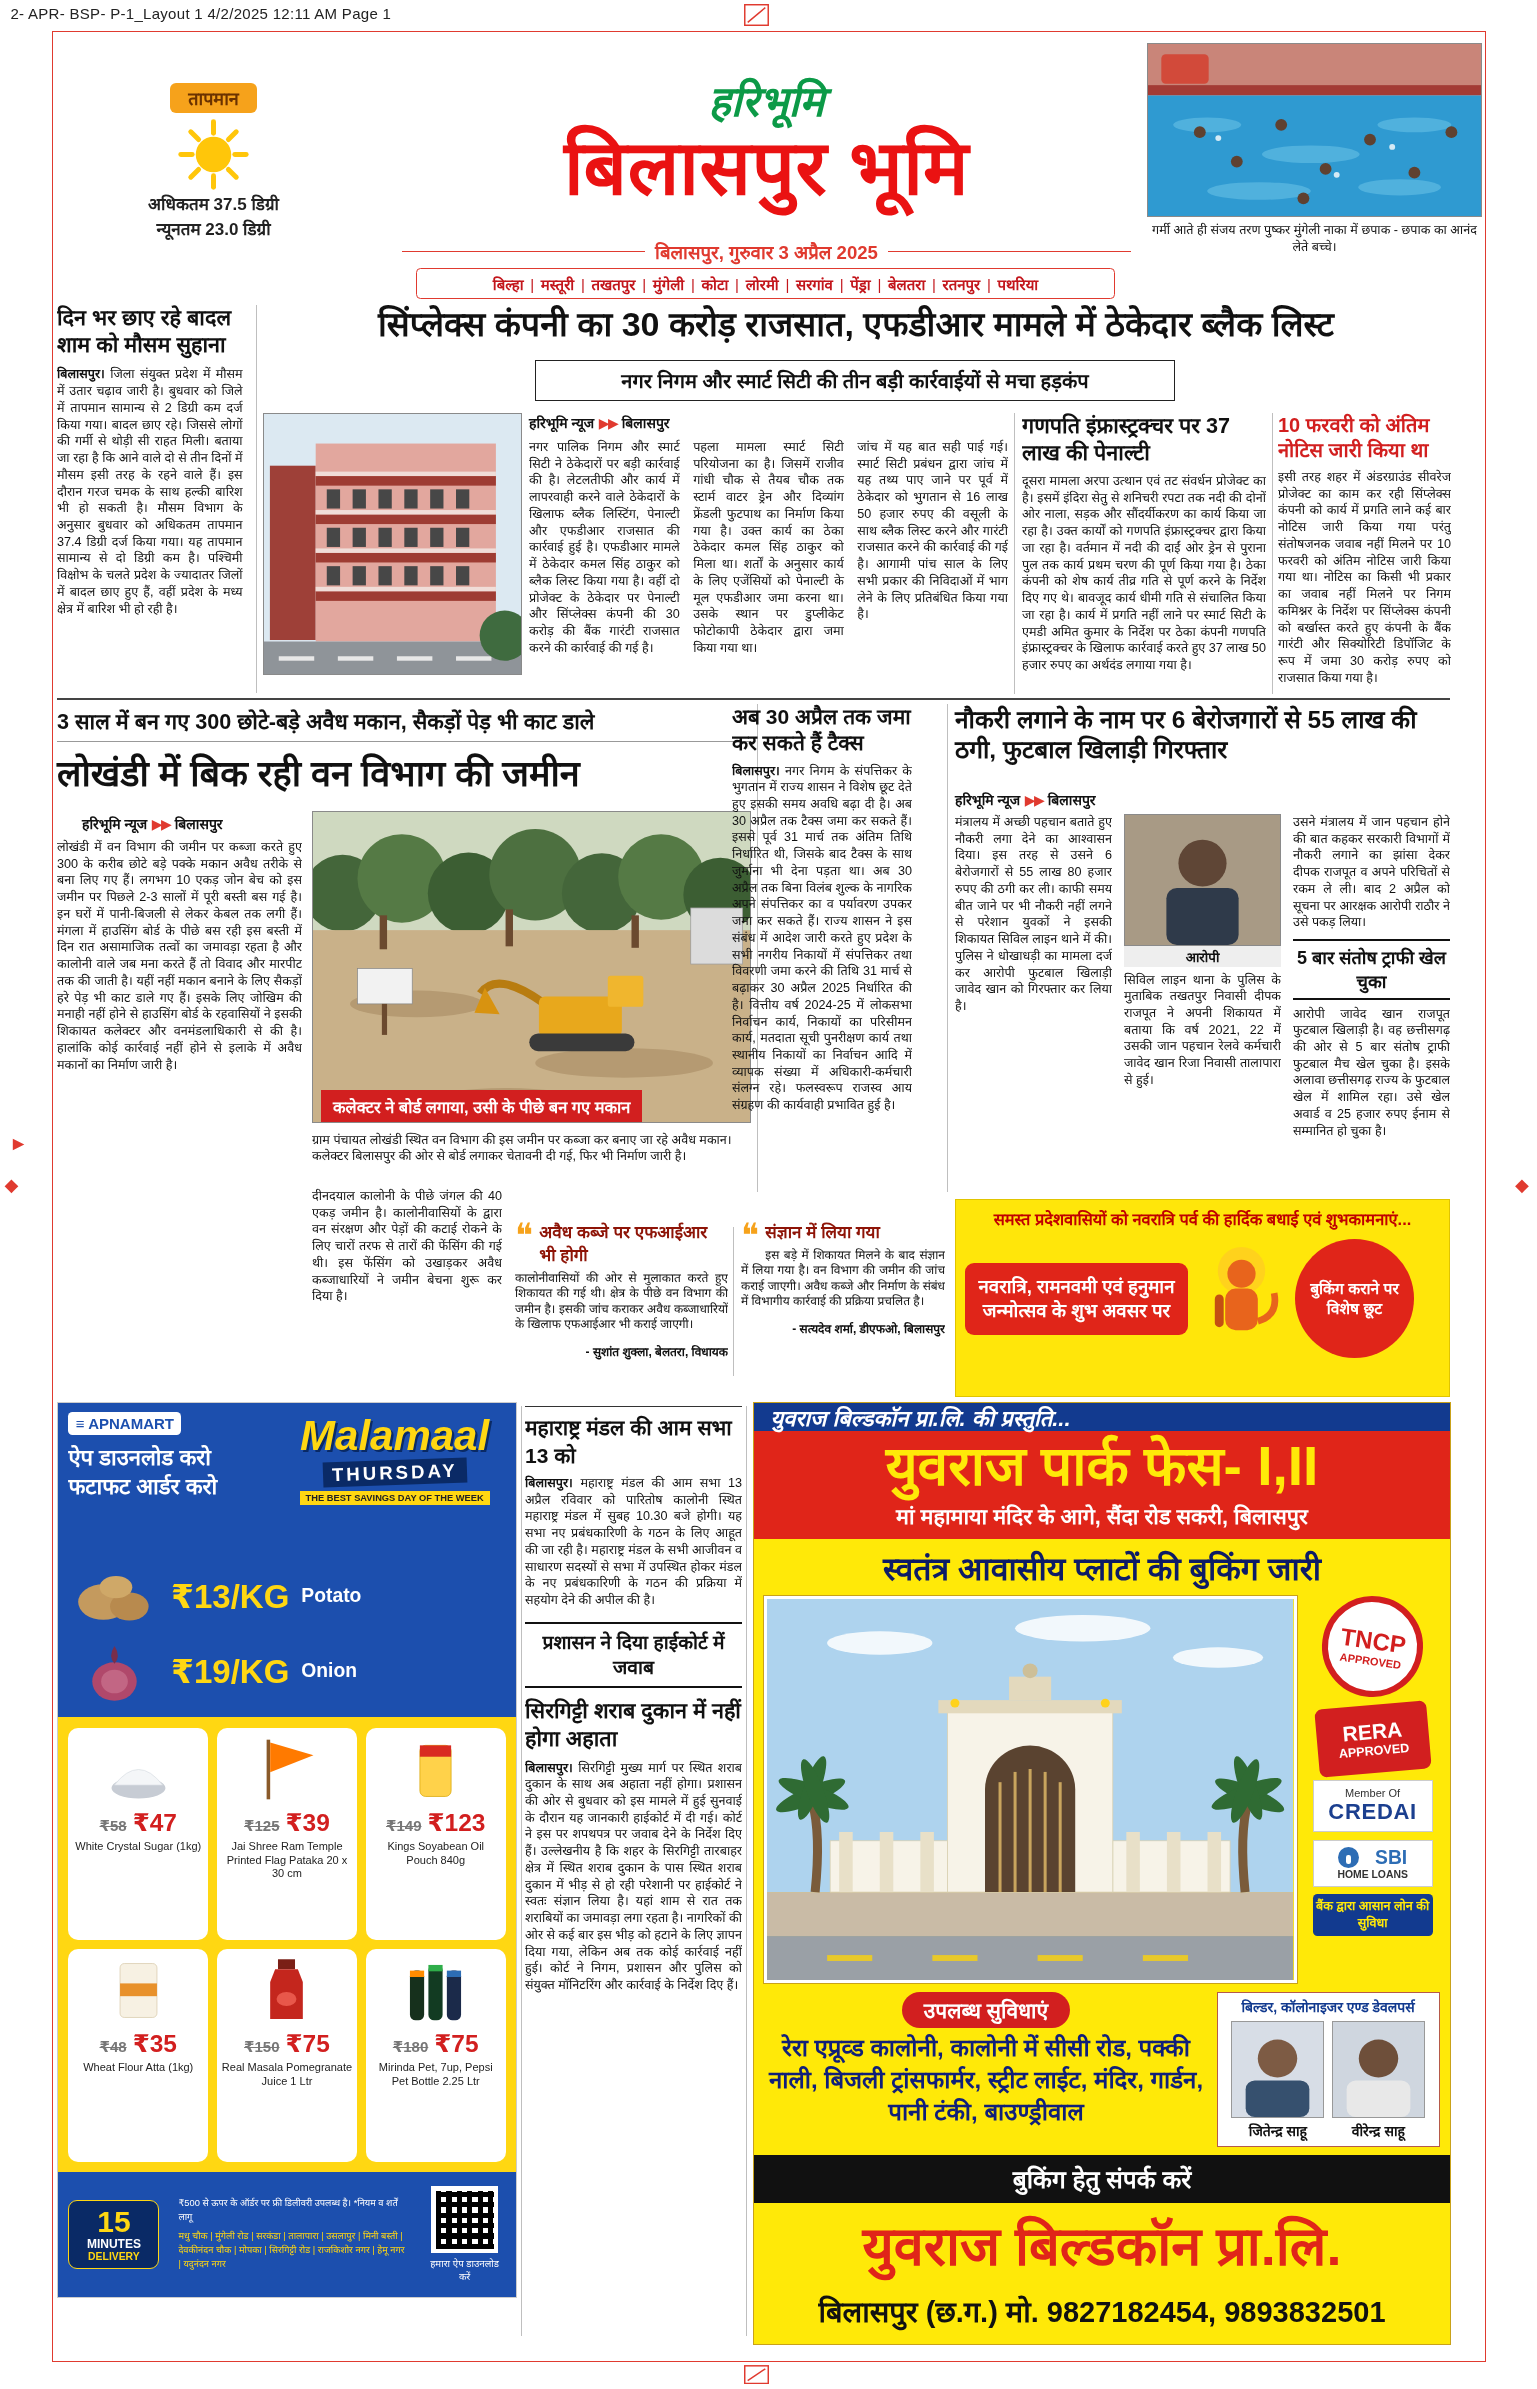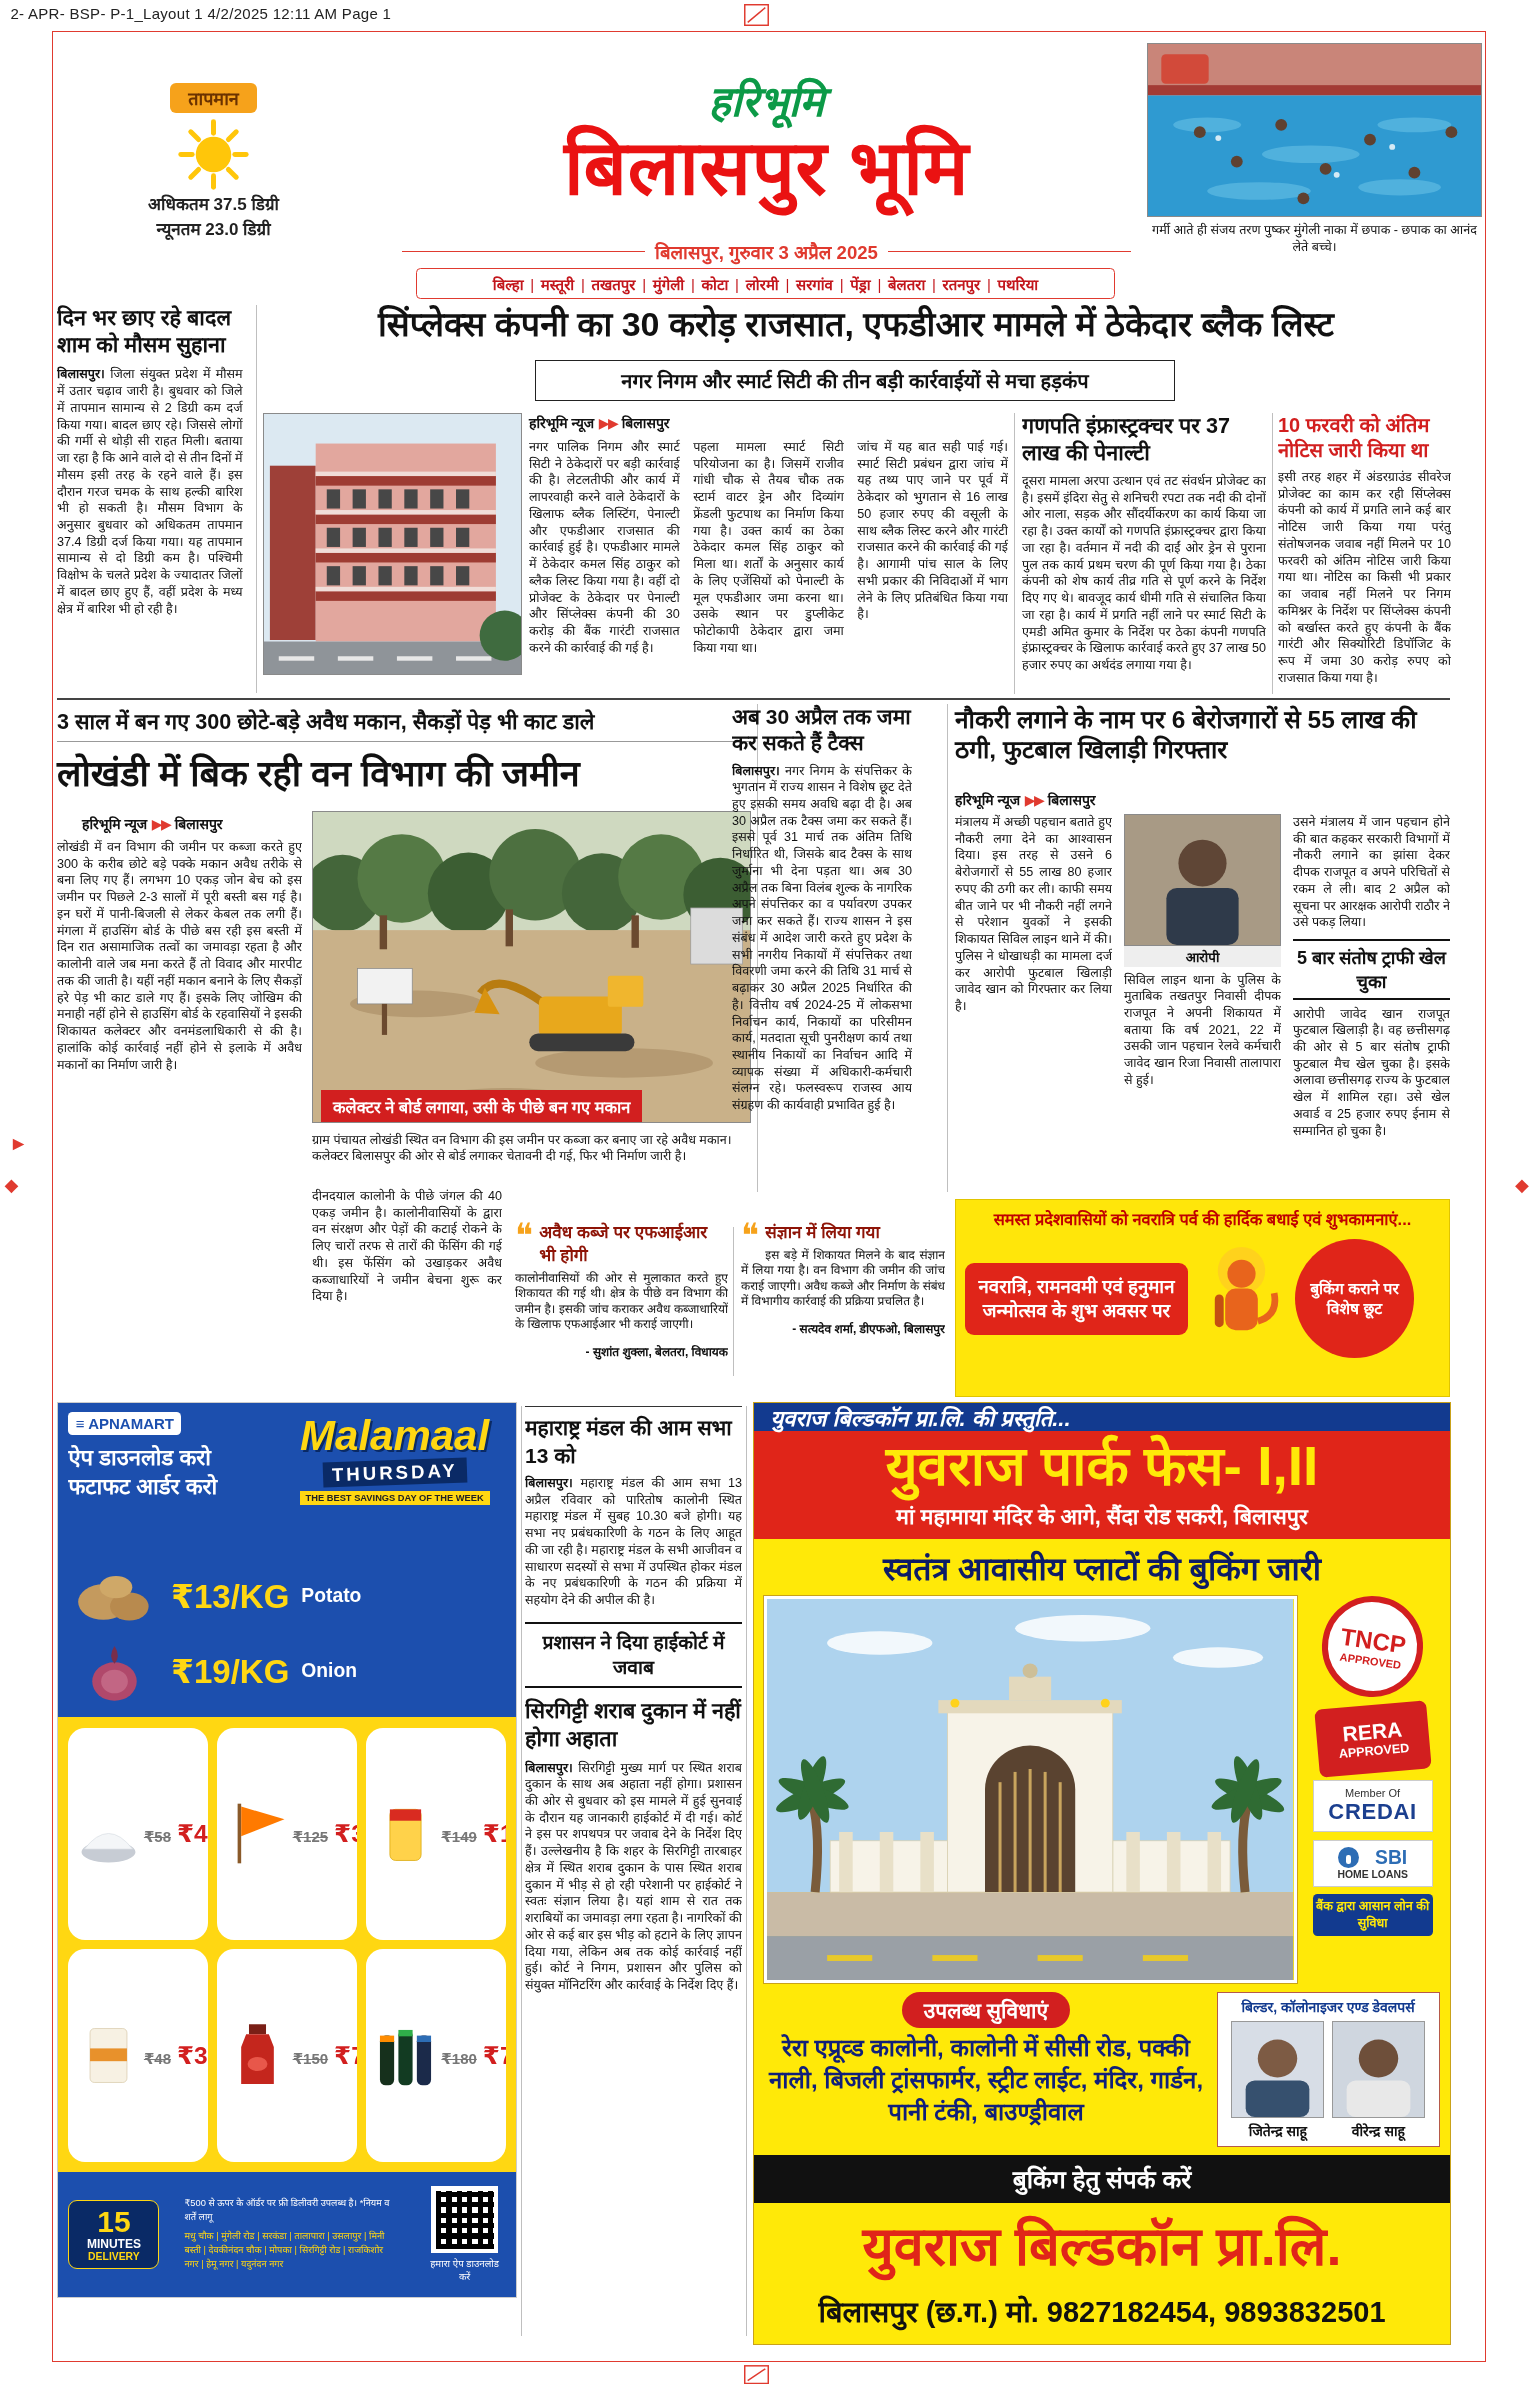--- a/index.html
+++ b/index.html
@@ -138,27 +138,27 @@
   .malamaal{position:absolute;right:7.4px;top:9px;text-align:center;width:228px}
   .malamaal .m1{font-size:42px;font-weight:800;font-style:italic;color:#ffd712;text-shadow:2.2px 2.2px 0 #0a2a66}
   .malamaal .m2{background:#0a2a66;color:#fff;font-size:18.6px;font-weight:800;letter-spacing:3px;padding:1.5px 9px;display:inline-block;transform:rotate(-2deg)}
   .malamaal .m3{background:#ffd712;color:#222;font-size:9.3px;font-weight:bold;padding:2.2px 6px;margin-top:6px;display:inline-block}
   .am-hero{background:#1c4fae;display:flex;flex-direction:column;gap:7.4px;padding:3px 12px 12px;flex:none}
   .hero-item{display:flex;align-items:center;gap:12px}
   .hero-img{width:89px;height:68px;flex:none}
   .hero-price{font-size:33px;font-weight:800;color:#ffd712}
   .hero-name{font-size:19.3px;font-weight:bold;color:#fff}
   .am-cards{background:#ffd712;flex:1;display:grid;grid-template-columns:repeat(3,1fr);grid-auto-rows:1fr;gap:9px;padding:10.4px}
-  .card{background:#fff;border-radius:17px;padding:6px 4.5px;text-align:center;display:flex;align-items:center;overflow:hidden}
+  .card{background:#fff;border-radius:10px;padding:6px 4.5px;text-align:center;display:flex;flex-direction:column;align-items:center;overflow:hidden}
   .card .cimg{height:71px}
   .price-row{display:flex;gap:6px;align-items:baseline;justify-content:center;margin:3px 0}
   .old{color:#777;text-decoration:line-through;font-size:15px;font-weight:bold}
   .new{color:#d21f1f;font-size:24.5px;font-weight:800}
   .pname{font-size:11px;line-height:1.25;color:#222}
-  .am-bottom{background:#1c4fae;color:#fff;padding:7.4px 10.4px;display:flex;gap:25px;align-items:center;flex:none;height:125px}
+  .am-bottom{background:#1c4fae;color:#fff;padding:7.4px 10.4px;display:flex;gap:19px;align-items:center;flex:none;height:125px}
   .delivery{width:91px;background:#0a2a66;border:1.5px solid #ffd712;border-radius:9px;text-align:center;padding:6px 3px;flex:none}
   .delivery .d1{color:#ffd712;font-size:30px;font-weight:800;line-height:1}
   .delivery .d2{font-size:12px;font-weight:800}.delivery .d3{font-size:10.4px;font-weight:800;color:#ffd712}
   .am-small{flex:1;font-size:9.3px;line-height:1.5}
   .am-small .loc{margin-top:4.5px;color:#ffd712}
   .qr-wrap{width:82px;text-align:center;flex:none}
   .qr{width:67px;height:67px;background:#fff;margin:0 auto;padding:4.5px}
   .qr-inner{width:100%;height:100%;background:repeating-linear-gradient(90deg,#000 0 5.2px,transparent 5.2px 10.4px),repeating-linear-gradient(0deg,#000 0 5.2px,#fff 5.2px 10.4px)}
   .qr-label{font-size:9.7px;margin-top:3.7px}
 

